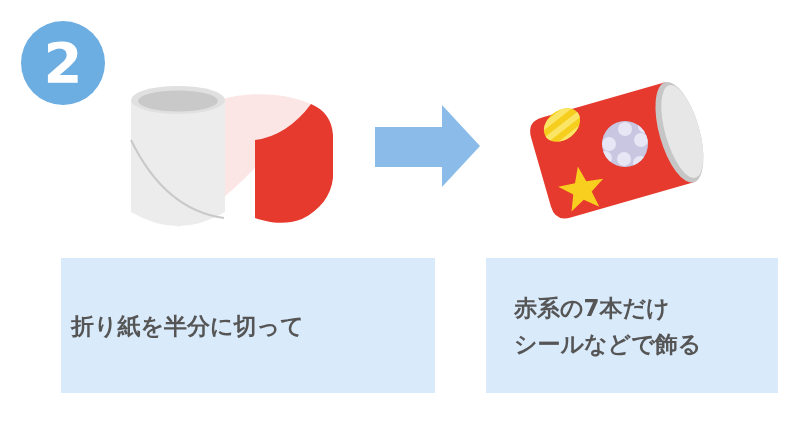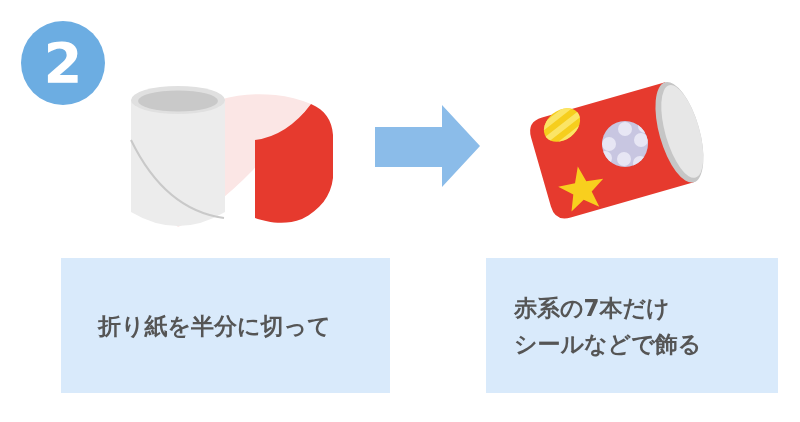--- a/index.html
+++ b/index.html
@@ -12,21 +12,21 @@
     border-radius:50%;background:#6cade2;color:#ffffff;
     display:flex;align-items:center;justify-content:center;
     font-size:56px;font-weight:600;line-height:1;
   }
   .art{position:absolute;left:0;top:0;width:800px;height:422px;}
   .caption-box{
     position:absolute;top:258px;height:135px;background:#d9eafb;
     display:flex;flex-direction:column;justify-content:center;
     color:#555555;font-size:23px;font-weight:600;line-height:36px;
   }
-  .caption-box.left{left:61px;width:329px;padding-left:37px;box-sizing:border-box;}
+  .caption-box.left{left:61px;width:374px;padding-left:10px;box-sizing:border-box;}
   .caption-box.right{left:486px;width:292px;padding-left:28px;box-sizing:border-box;}
   .caption-line{white-space:nowrap;}
 </style>
 </head>
 <body>
 
 <div class="step-badge">
   <span>2</span>
 </div>
 

